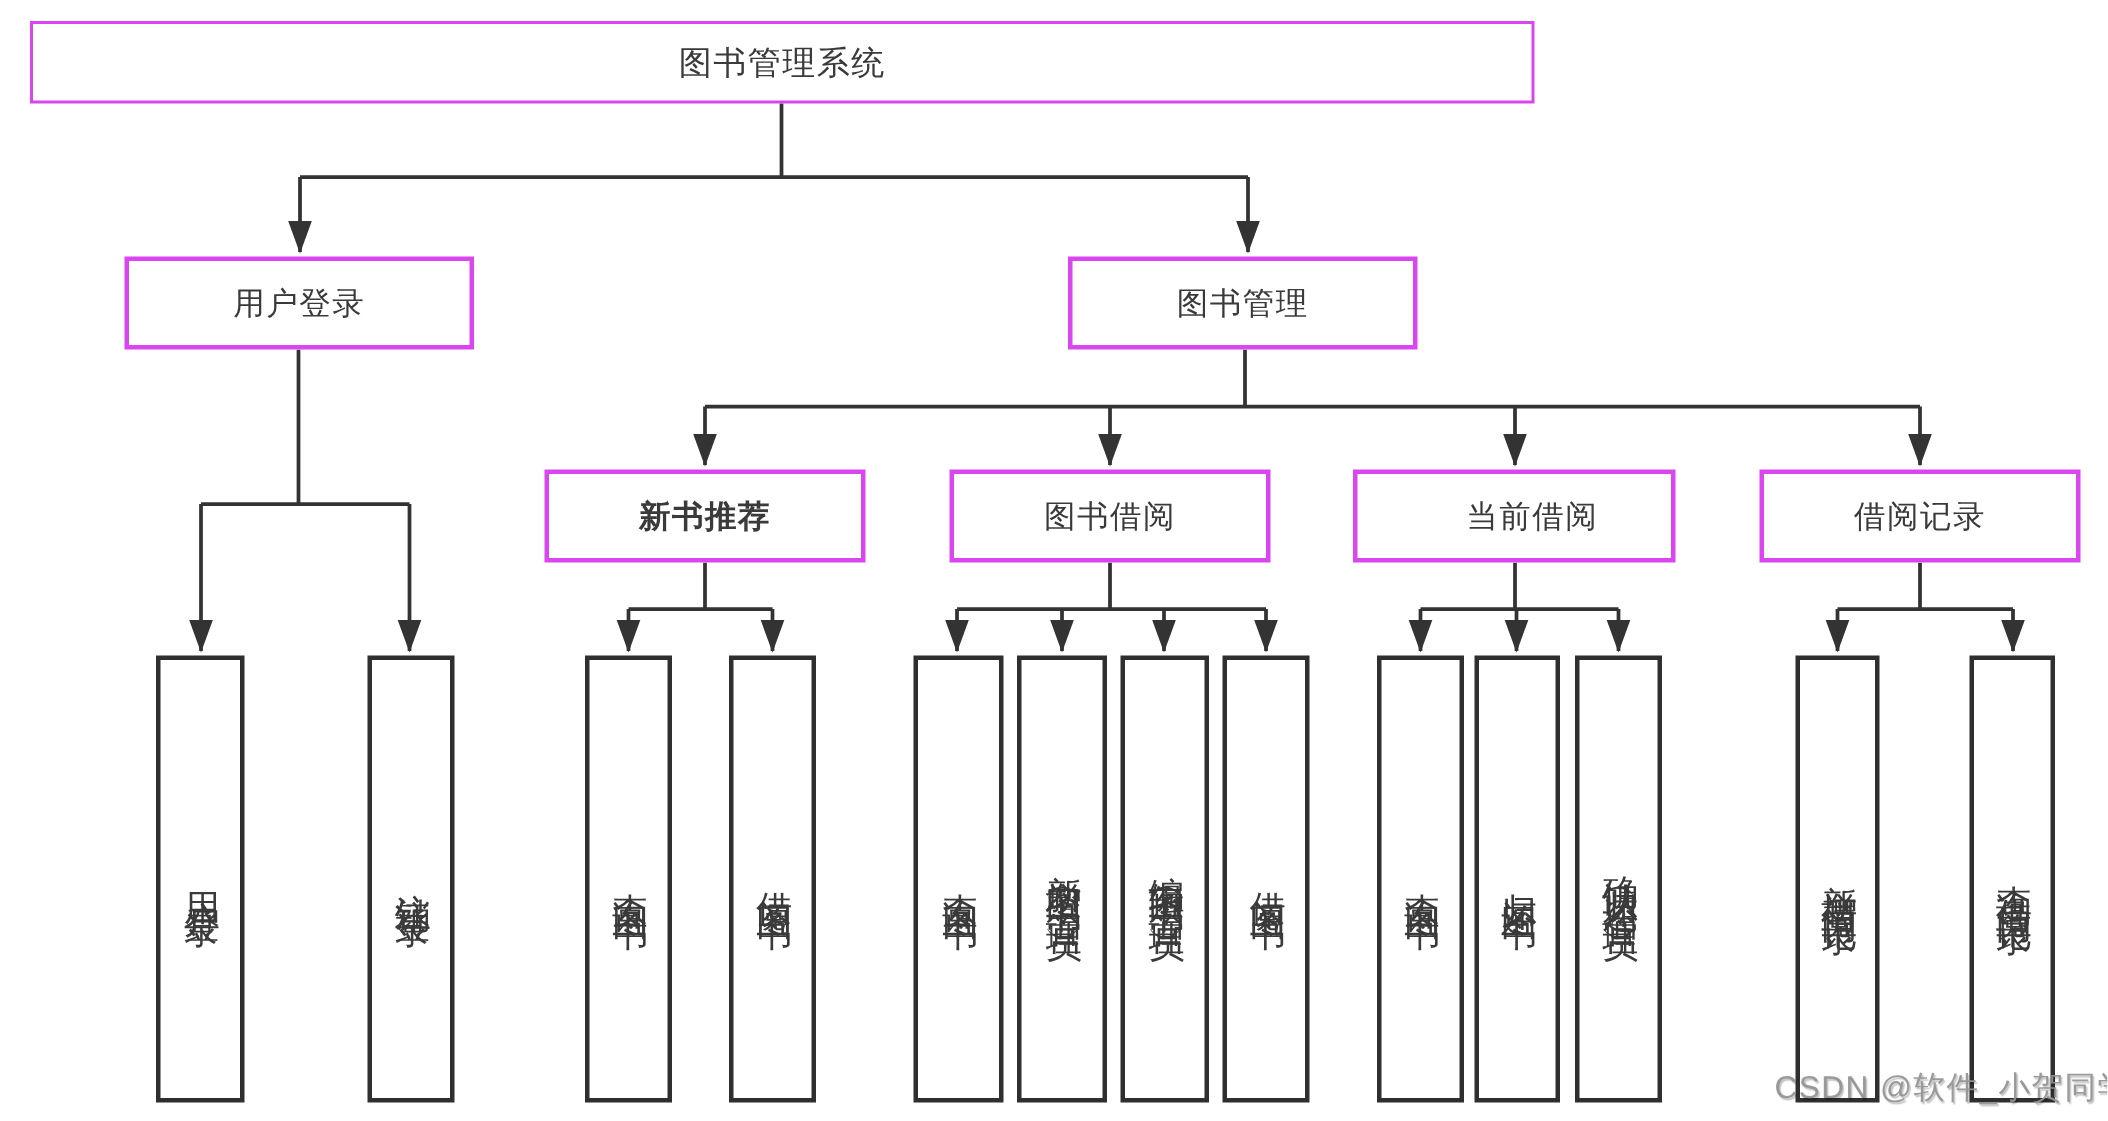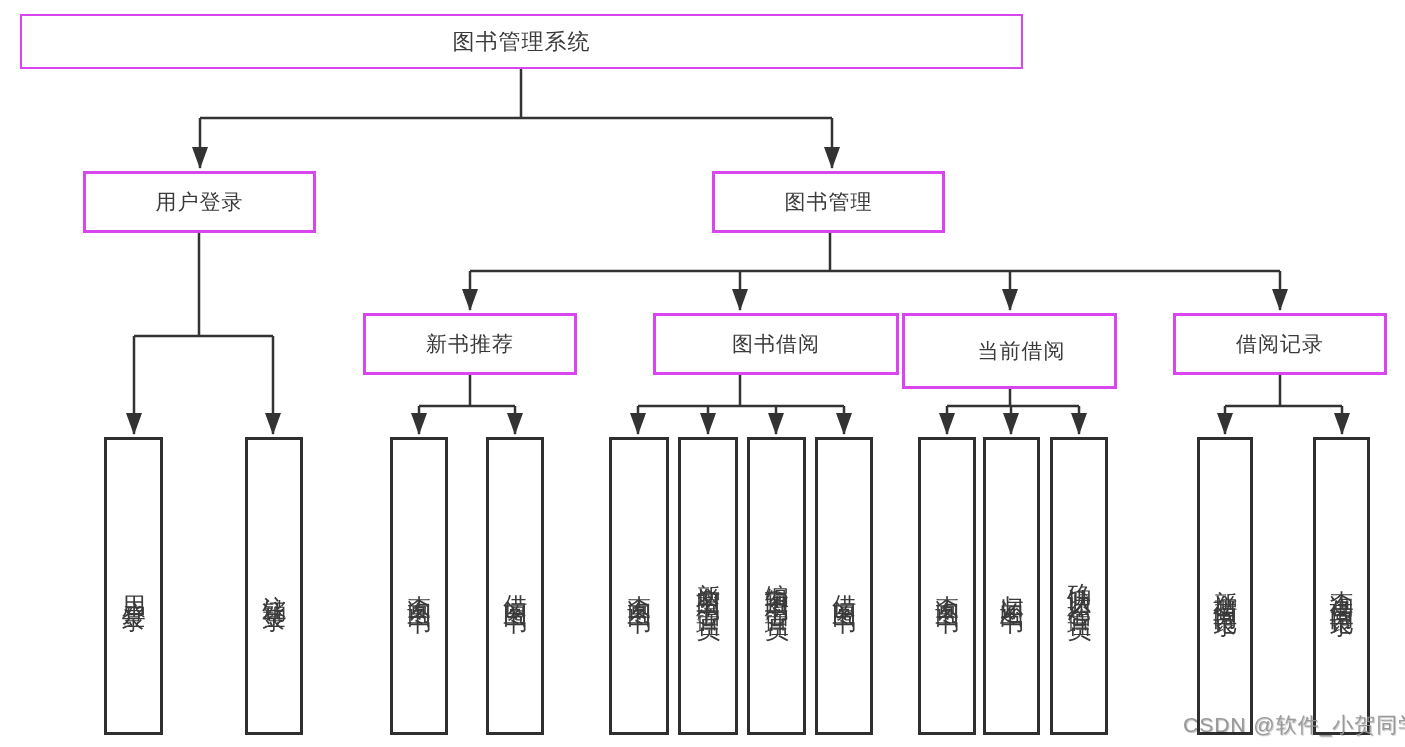--- a/index.html
+++ b/index.html
@@ -91,27 +91,27 @@
     <span>图书管理系统</span>
   </div>
 
   <div class="hbox" style="left:83px;top:171px;width:233px;height:62px;">
     <span>用户登录</span>
   </div>
   <div class="hbox" style="left:712px;top:171px;width:233px;height:62px;text-align:right;">
     <span>图书管理</span>
   </div>
 
-  <div class="hbox" style="left:363px;top:313px;width:214px;height:62px;">
+  <div class="hbox" style="left:363px;top:313px;width:214px;height:62px;font-weight:bold;">
     <span>新书推荐</span>
   </div>
-  <div class="hbox" style="left:633px;top:313px;width:246px;height:62px;margin-left:20px;">
+  <div class="hbox" style="left:633px;top:313px;width:214px;height:62px;">
     <span>图书借阅</span>
   </div>
-  <div class="hbox" style="left:902px;top:313px;width:215px;height:76px;padding-left:24px;">
+  <div class="hbox" style="left:902px;top:313px;width:215px;height:62px;padding-left:24px;">
     <span>当前借阅</span>
   </div>
   <div class="hbox" style="left:1173px;top:313px;width:214px;height:62px;">
     <span>借阅记录</span>
   </div>
 
   <div class="vbox" style="left:104px;top:437px;width:59px;height:298px;">
     <span>用户登录</span>
   </div>
   <div class="vbox" style="left:245px;top:437px;width:58px;height:298px;">

